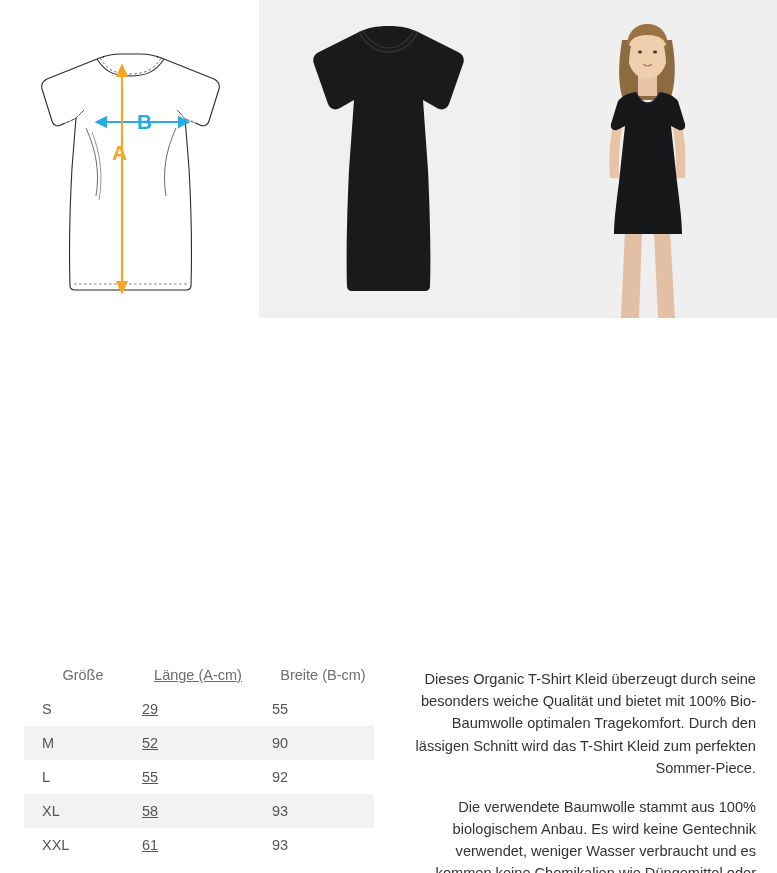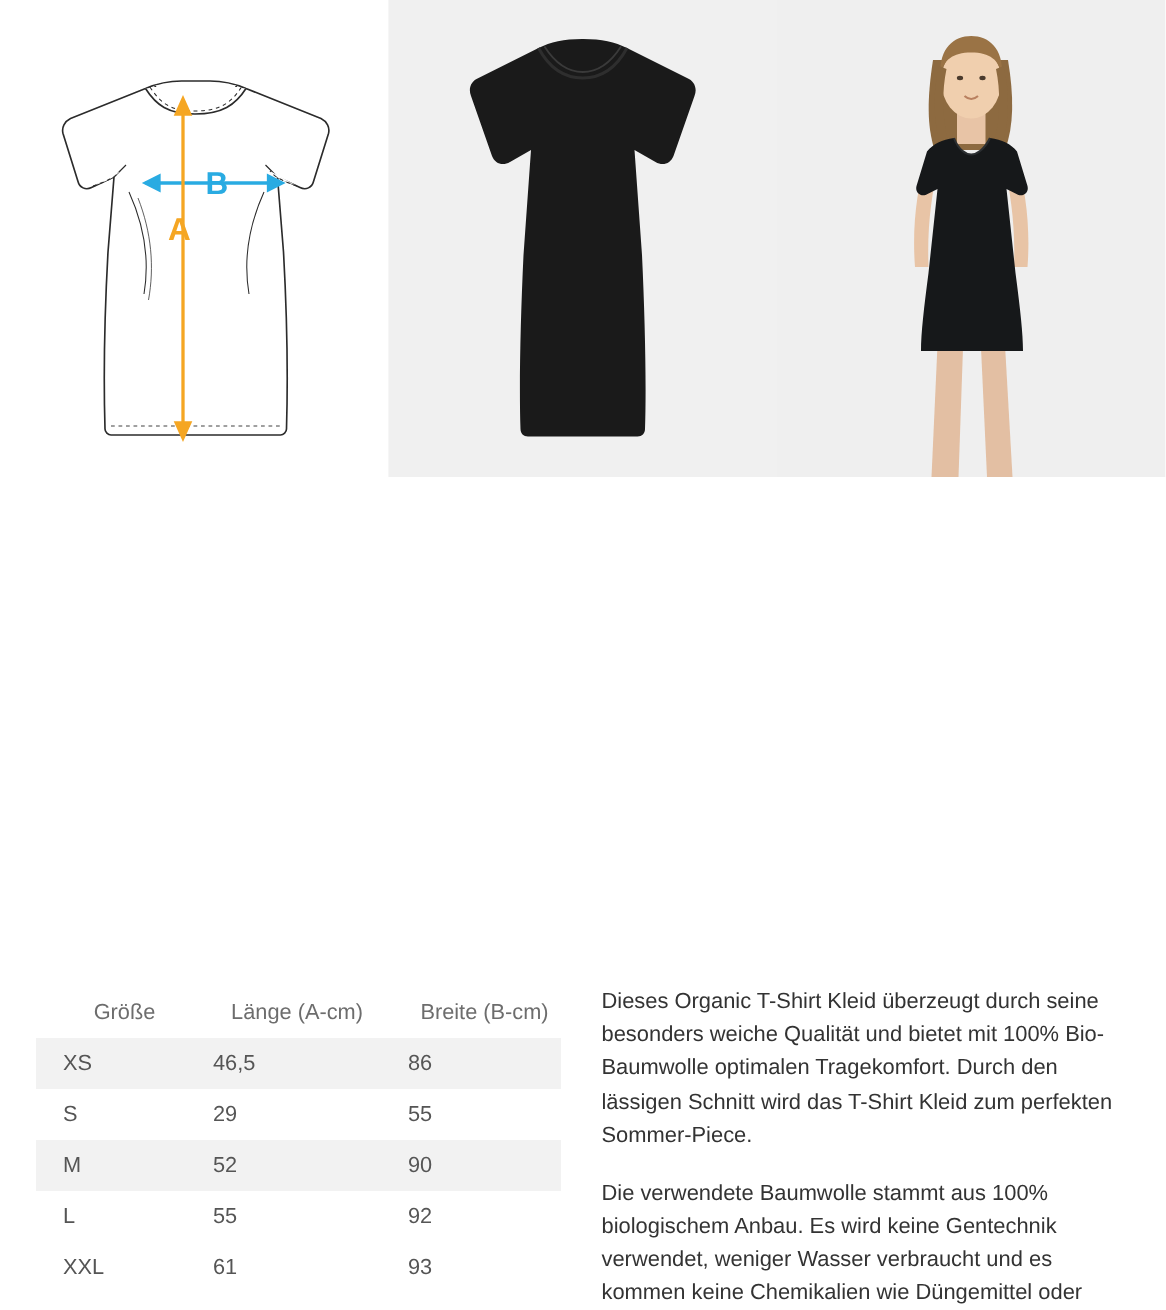--- a/index.html
+++ b/index.html
@@ -81,25 +81,25 @@
     font-size: 14.5px;
   }
   table.size-table td {
     padding: 9px 0 9px 18px;
     color: #555;
     font-size: 14.5px;
   }
   table.size-table tr.odd td { background: #f2f2f2; }
   table.size-table tr.even td { background: #ffffff; }
   table.size-table th.c0, table.size-table td.c0 { width: 100px; }
-  table.size-table th.c1, table.size-table td.c1 { width: 130px; }
+  table.size-table th.c1, table.size-table td.c1 { width: 130px; text-decoration: underline; }
   table.size-table th.c2, table.size-table td.c2 { width: 120px; }
 
   
-  .para { margin: 1px 0 17px 0; }
+  .para { margin: 12px 0 17px 0; text-align: right; }
   .para.tight { margin-bottom: 0; }
 </style>
 </head>
 <body>
 
 <div class="page">
 
   <div class="images">
 
     <div class="img-cell first">
@@ -240,40 +240,40 @@
     <div class="left-col">
       <table class="size-table">
         <thead>
           <tr>
             <th class="c0">Größe</th>
             <th class="c1">Länge (A-cm)</th>
             <th class="c2">Breite (B-cm)</th>
           </tr>
         </thead>
         <tbody>
-          <tr class="odd">
-            <td class="c0">XS</td>
-            <td class="c1">46,5</td>
-            <td class="c2">86</td>
-          </tr>
           <tr class="even">
             <td class="c0">S</td>
             <td class="c1">29</td>
             <td class="c2">55</td>
           </tr>
           <tr class="odd">
             <td class="c0">M</td>
             <td class="c1">52</td>
             <td class="c2">90</td>
           </tr>
           <tr class="even">
             <td class="c0">L</td>
             <td class="c1">55</td>
             <td class="c2">92</td>
           </tr>
+          <tr class="odd">
+            <td class="c0">XL</td>
+            <td class="c1">58</td>
+            <td class="c2">93</td>
+          </tr>
           <tr class="even">
             <td class="c0">XXL</td>
             <td class="c1">61</td>
             <td class="c2">93</td>
           </tr>
         </tbody>
       </table>
 
     </div>
 

